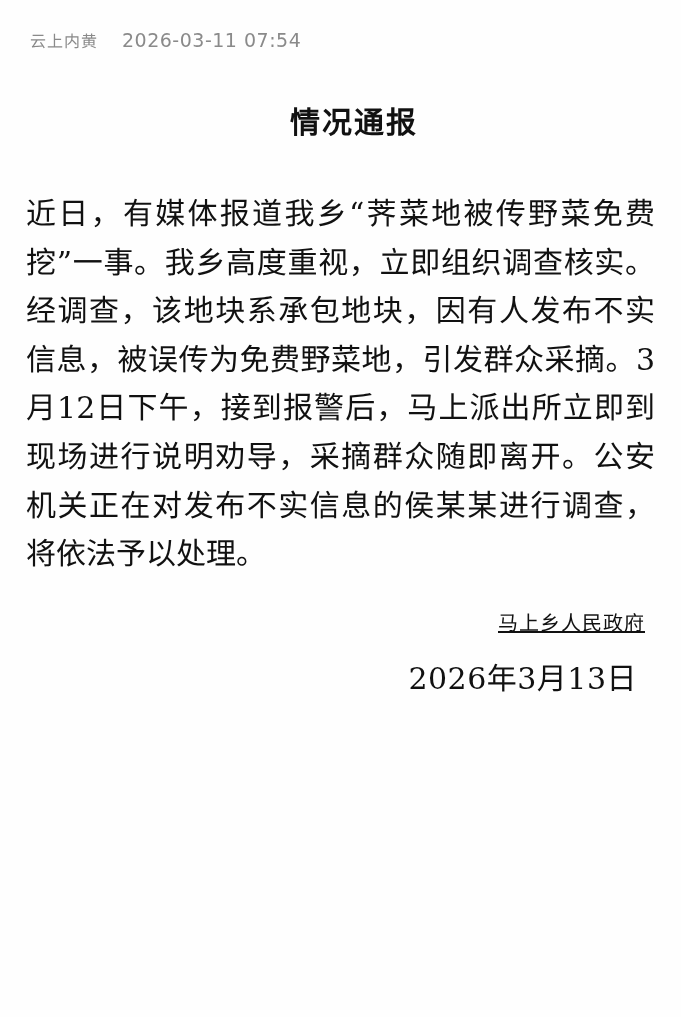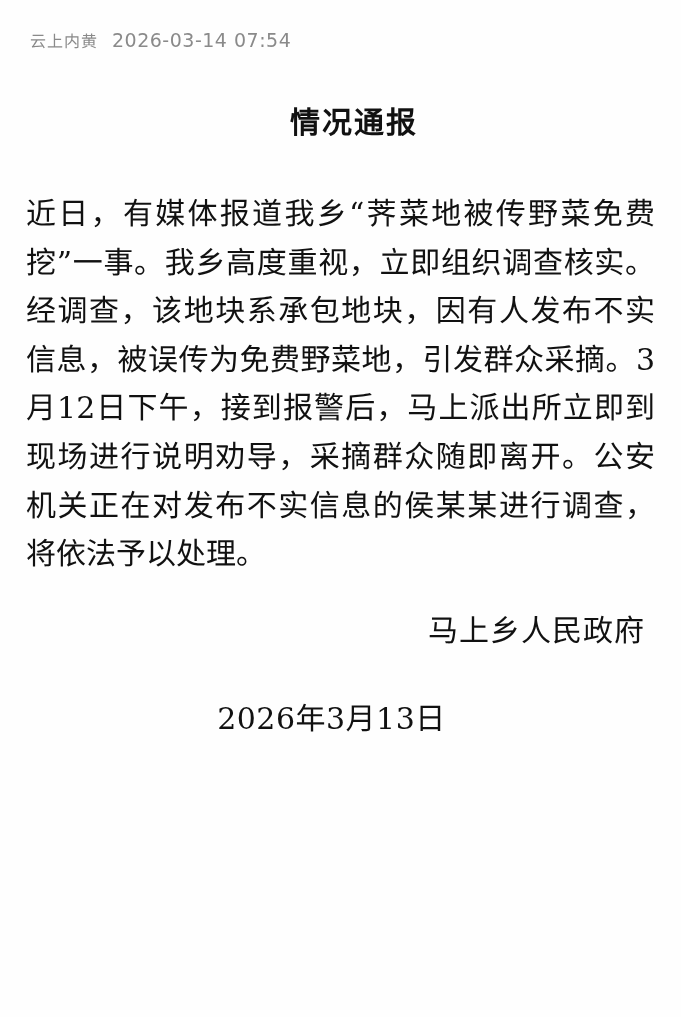--- a/index.html
+++ b/index.html
@@ -18,21 +18,21 @@
     position: relative;
     width: 681px;
     height: 1017px;
     background: #fefefe;
     box-sizing: border-box;
     padding: 0;
   }
   .meta-bar {
     display: flex;
     align-items: baseline;
-    gap: 14px;
+    gap: 24px;
     padding: 28px 0 0 30px;
     font-family: "DejaVu Sans", "Liberation Sans", sans-serif;
   }
   .meta-source {
     font-size: 16px;
     color: #8a8a8a;
     letter-spacing: 1px;
   }
   .meta-time {
     font-size: 19px;
@@ -59,44 +59,44 @@
     text-justify: inter-ideograph;
     letter-spacing: 0px;
     color: #111;
     margin: 0 0 26px 0;
   }
   .sign-block {
     margin: 28px 26px 0 26px;
     text-align: right;
   }
   .sign-org {
-    font-size: 30px;
+    font-size: 20px;
     line-height: 1.6;
     color: #111;
     letter-spacing: 1px;
     padding-right: 10px;
+    text-decoration: underline;
   }
   .sign-date {
     font-size: 30px;
     line-height: 1.6;
     color: #111;
     letter-spacing: 0.5px;
-    margin-top: 40px;
+    margin-top: 16px;
     padding-right: 18px;
-    text-align: center;
   }
 </style>
 </head>
 <body>
 
 <div class="page">
 
   <div class="meta-bar">
     <span class="meta-source">云上内黄</span>
-    <span class="meta-time">2026-03-14 07:54</span>
+    <span class="meta-time">2026-03-11 07:54</span>
   </div>
 
   <h1 class="doc-title">情况通报</h1>
 
   <div class="body-block">
     <p class="para">近日，有媒体报道我乡“荠菜地被传野菜免费挖”一事。我乡高度重视，立即组织调查核实。经调查，该地块系承包地块，因有人发布不实信息，被误传为免费野菜地，引发群众采摘。3月12日下午，接到报警后，马上派出所立即到现场进行说明劝导，采摘群众随即离开。公安机关正在对发布不实信息的侯某某进行调查，将依法予以处理。</p>
   </div>
 
   <div class="sign-block">
     <div class="sign-org">马上乡人民政府</div>

